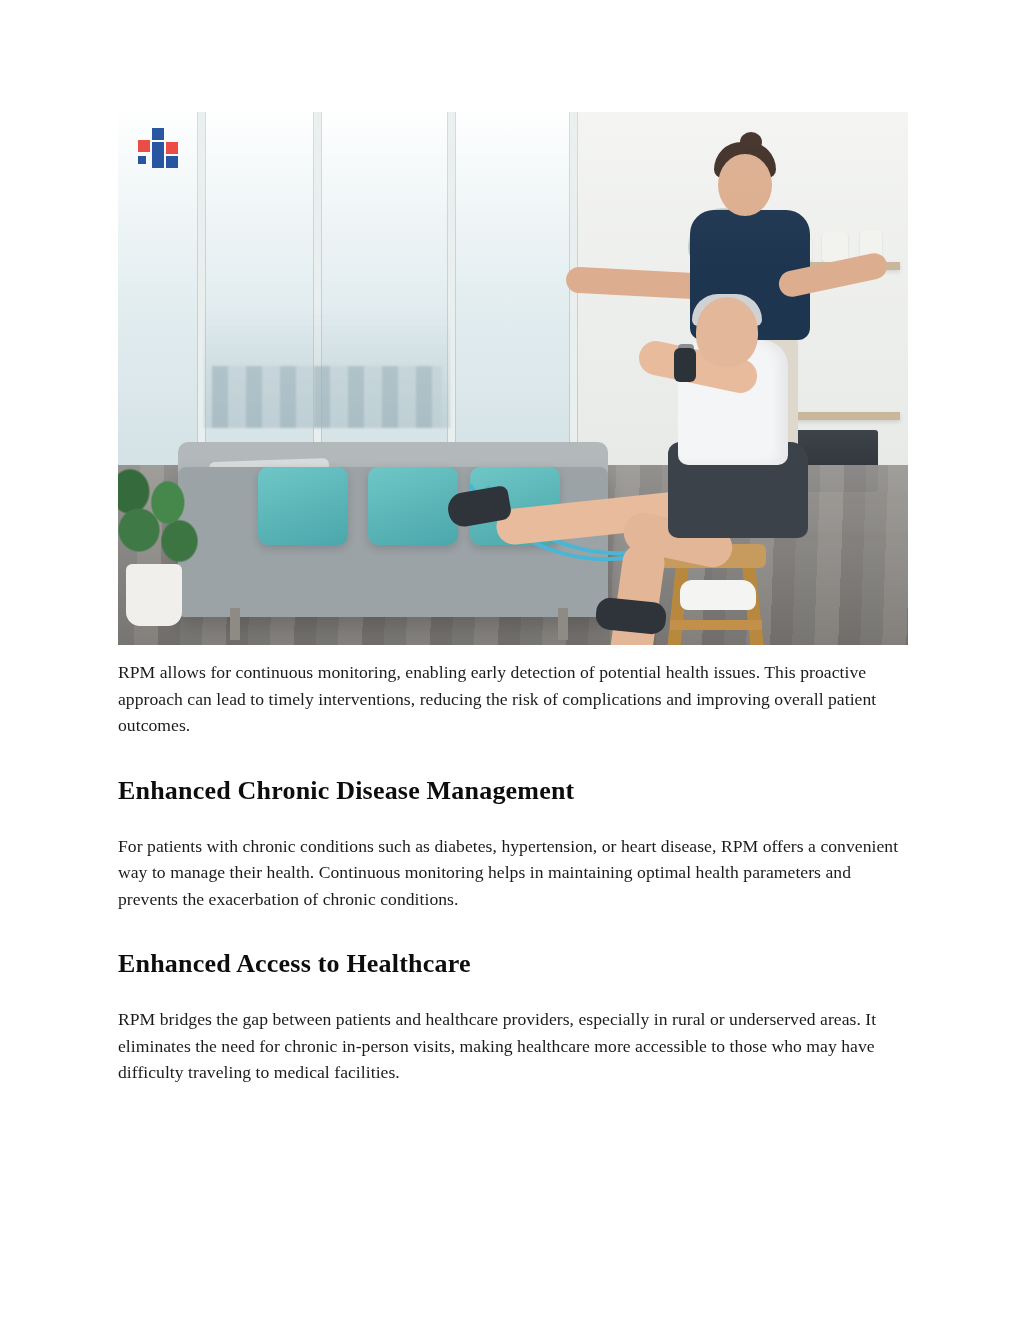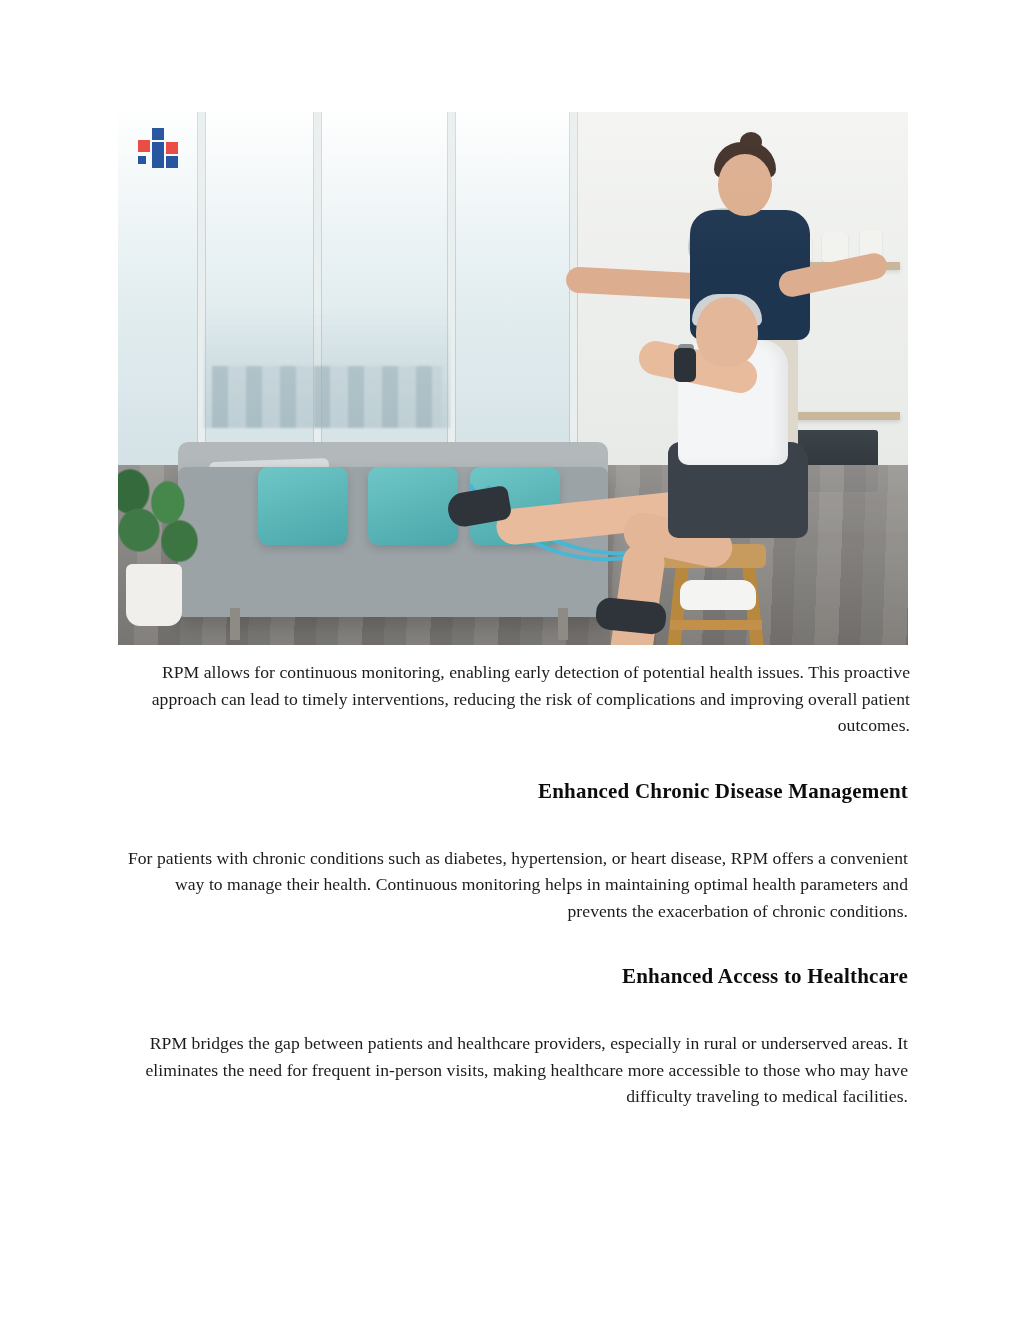--- a/index.html
+++ b/index.html
@@ -14,21 +14,20 @@
     font-family: "Liberation Serif", serif;
     color: #1a1a1a;
     overflow: hidden;
   }
   .page {
     position: absolute;
     left: 0; top: 0;
     width: 1024px;
     height: 1158px;
     background: #ffffff;
-    text-align: right;
   }
   .content {
     position: absolute;
     left: 118px;
     top: 112px;
     width: 790px;
   }
 
   
   .hero {
@@ -438,28 +437,28 @@
     font-size: 17.6px;
     line-height: 26.5px;
     color: #1b1b1b;
     margin: 0;
     letter-spacing: 0.05px;
   }
   .para-first {
     margin-top: 14px;
   }
   h2.head {
-    font-size: 21px;
+    font-size: 26px;
     line-height: 28px;
     font-weight: bold;
     color: #0d0d0d;
     margin: 38px 0 0 0;
     letter-spacing: 0.2px;
   }
-  .para-block { margin-top: 40px; }
+  .para-block { margin-top: 28px; }
   .w1 { width: 792px; }
   .w2 { width: 790px; }
 </style>
 </head>
 <body>
 
 <div class="page">
   <div class="content">
 
     <div class="hero">
@@ -541,17 +540,17 @@
     </div>
 
     <p class="para para-first w1">RPM allows for continuous monitoring, enabling early detection of potential health issues. This proactive approach can lead to timely interventions, reducing the risk of complications and improving overall patient outcomes.</p>
 
     <h2 class="head">Enhanced Chronic Disease Management</h2>
 
     <p class="para para-block w2">For patients with chronic conditions such as diabetes, hypertension, or heart disease, RPM offers a convenient way to manage their health. Continuous monitoring helps in maintaining optimal health parameters and prevents the exacerbation of chronic conditions.</p>
 
     <h2 class="head">Enhanced Access to Healthcare</h2>
 
-    <p class="para para-block w2">RPM bridges the gap between patients and healthcare providers, especially in rural or underserved areas. It eliminates the need for frequent in-person visits, making healthcare more accessible to those who may have difficulty traveling to medical facilities.</p>
+    <p class="para para-block w2">RPM bridges the gap between patients and healthcare providers, especially in rural or underserved areas. It eliminates the need for chronic in-person visits, making healthcare more accessible to those who may have difficulty traveling to medical facilities.</p>
 
 
   </div>
 </div>
 
 </body></html>

